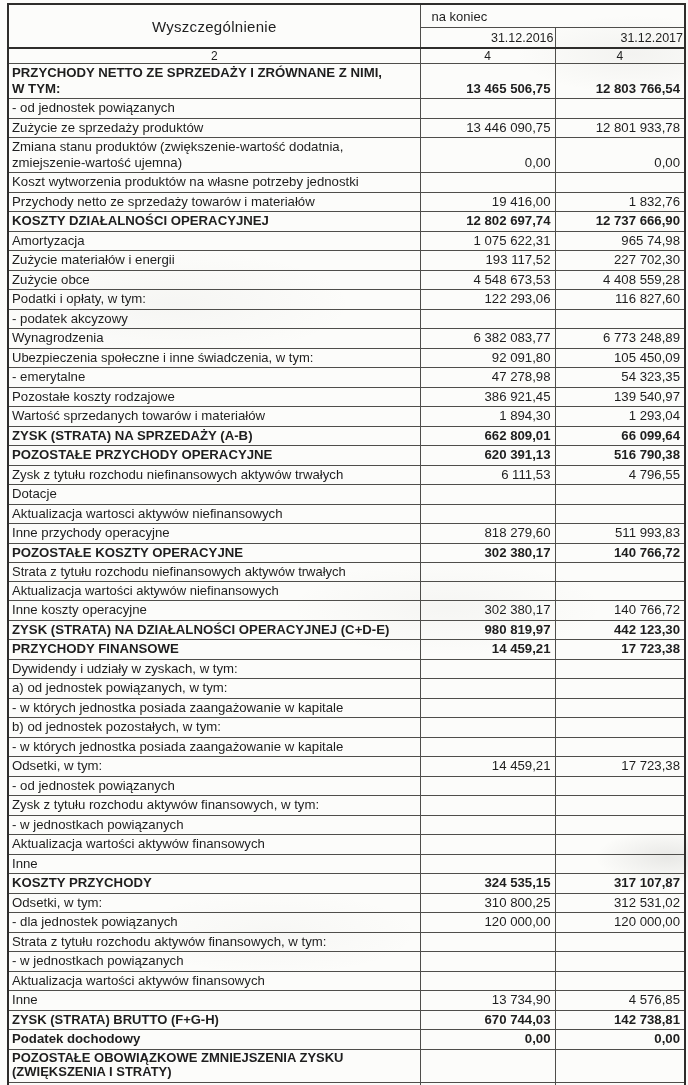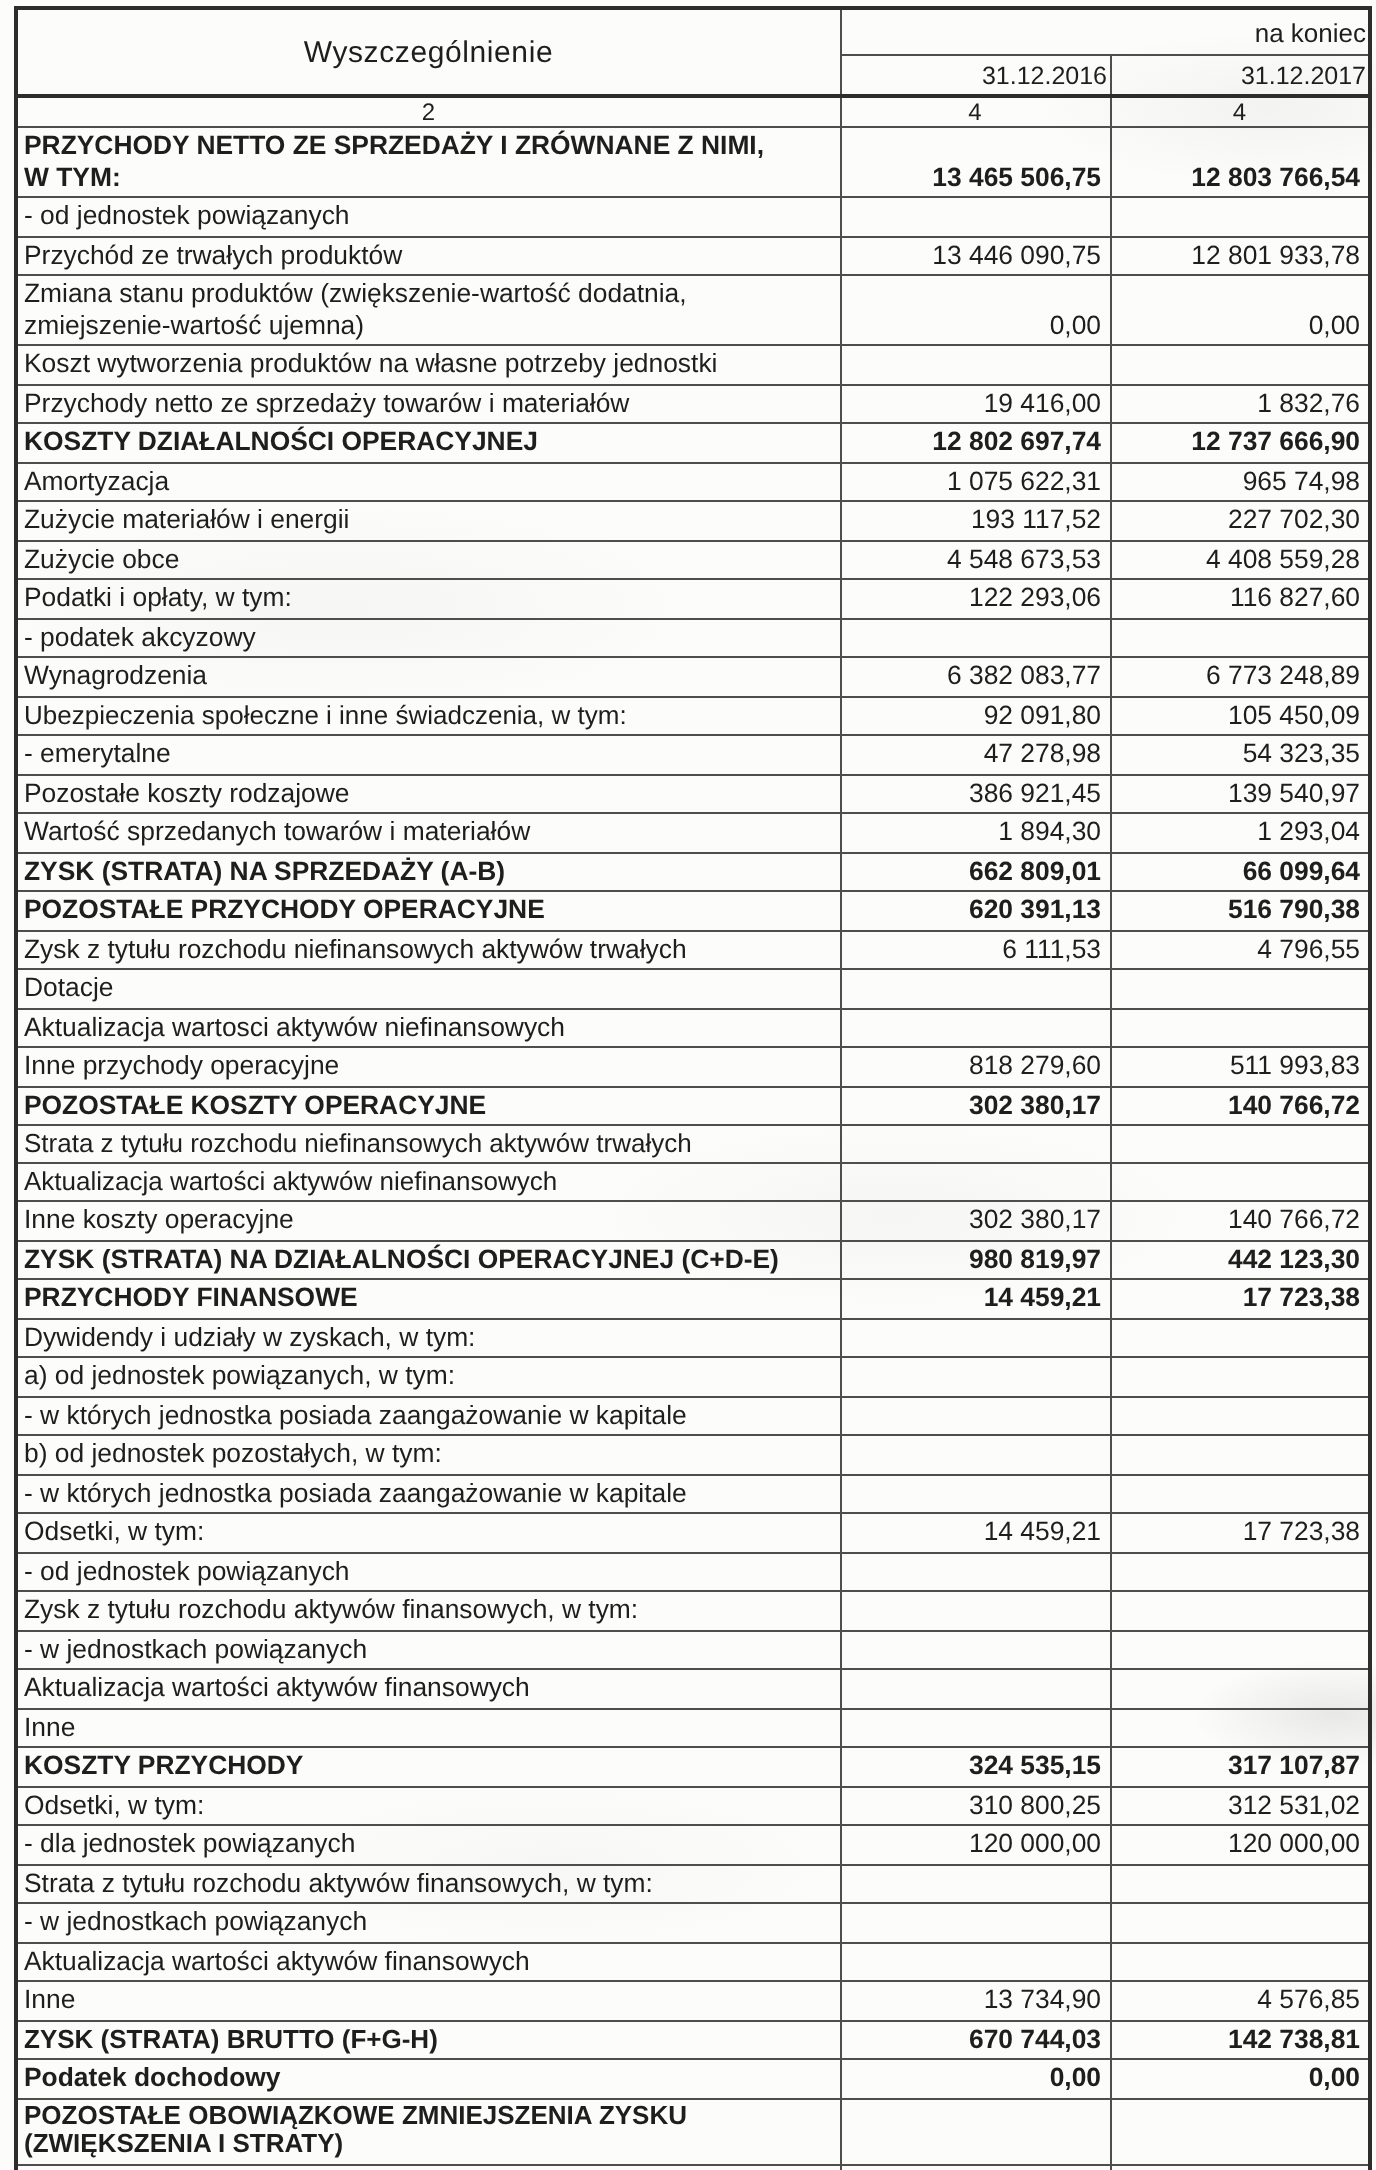--- a/index.html
+++ b/index.html
@@ -28,21 +28,21 @@
     table-layout:fixed;
     border:2px solid #2e2d2b;
     border-bottom:3px solid #2e2d2b;
   }
   th, td { border:1px solid #4f4e4b; }
   
   .h-label {
     font-size:15px; font-weight:normal; text-align:center; vertical-align:middle;
     letter-spacing:0.3px;
   }
-  .h-group { font-size:13px; font-weight:normal; text-align:right; height:20px; vertical-align:middle;padding-left:11px; }
+  .h-group { font-size:13px; font-weight:normal; text-align:left; height:20px; vertical-align:middle;padding-left:11px; }
   .h-date  { font-size:12.5px; font-weight:normal; text-align:right; height:17px; vertical-align:middle; }
   .numrow td {
     font-size:12px; text-align:center; height:14px; padding:0; line-height:13px;
     border-top:2px solid #2e2d2b;
   }
   thead tr.numrow { border-bottom:1px solid #3c3b38; }
   
   tbody tr { height:19px; }
   tbody td { vertical-align:bottom; line-height:15.5px; }
   td.lbl {
@@ -91,21 +91,21 @@
 W TYM:</td>
           <td class="val">13 465 506,75</td>
           <td class="val">12 803 766,54</td>
         </tr>
         <tr>
           <td class="lbl">- od jednostek powiązanych</td>
           <td class="val"></td>
           <td class="val"></td>
         </tr>
         <tr>
-          <td class="lbl">Przychód ze trwałych produktów</td>
+          <td class="lbl">Zużycie ze sprzedaży produktów</td>
           <td class="val">13 446 090,75</td>
           <td class="val">12 801 933,78</td>
         </tr>
         <tr>
           <td class="lbl">Zmiana stanu produktów (zwiększenie-wartość dodatnia,
 zmiejszenie-wartość ujemna)</td>
           <td class="val">0,00</td>
           <td class="val">0,00</td>
         </tr>
         <tr>

